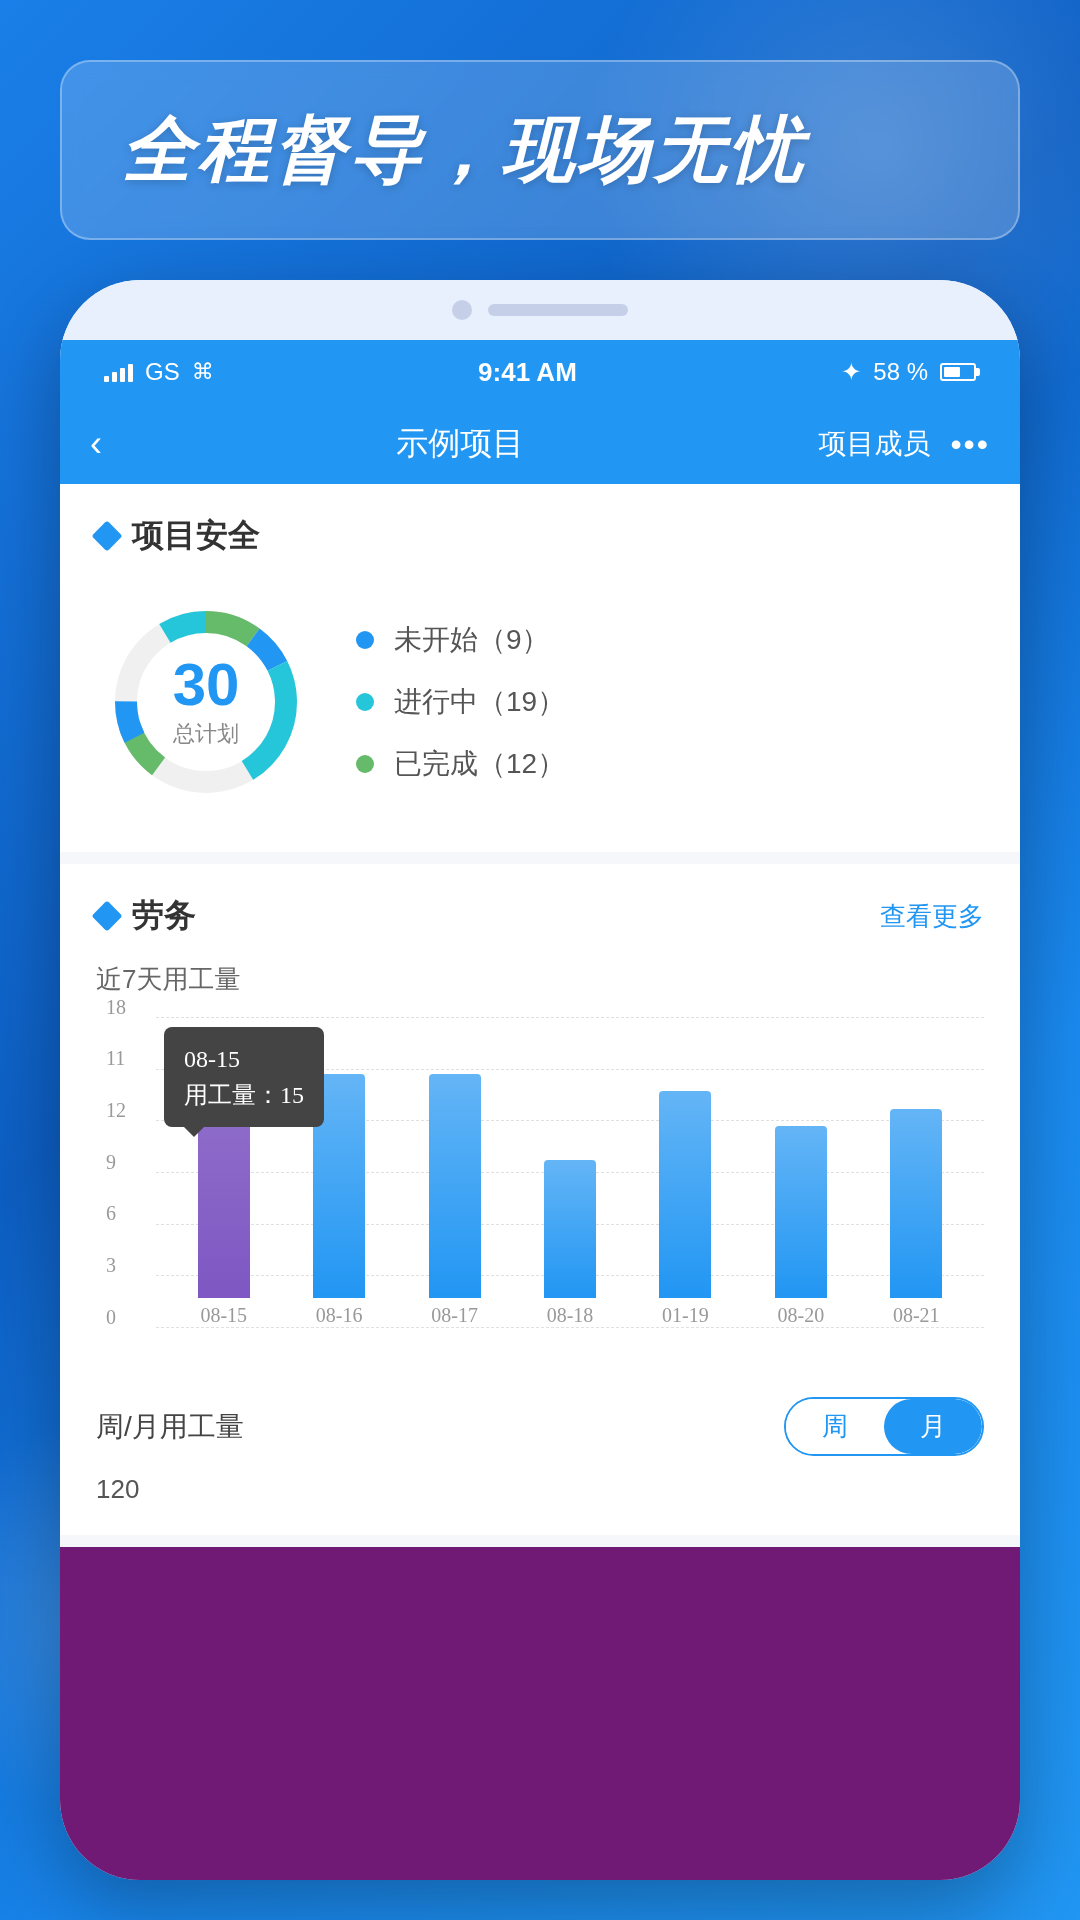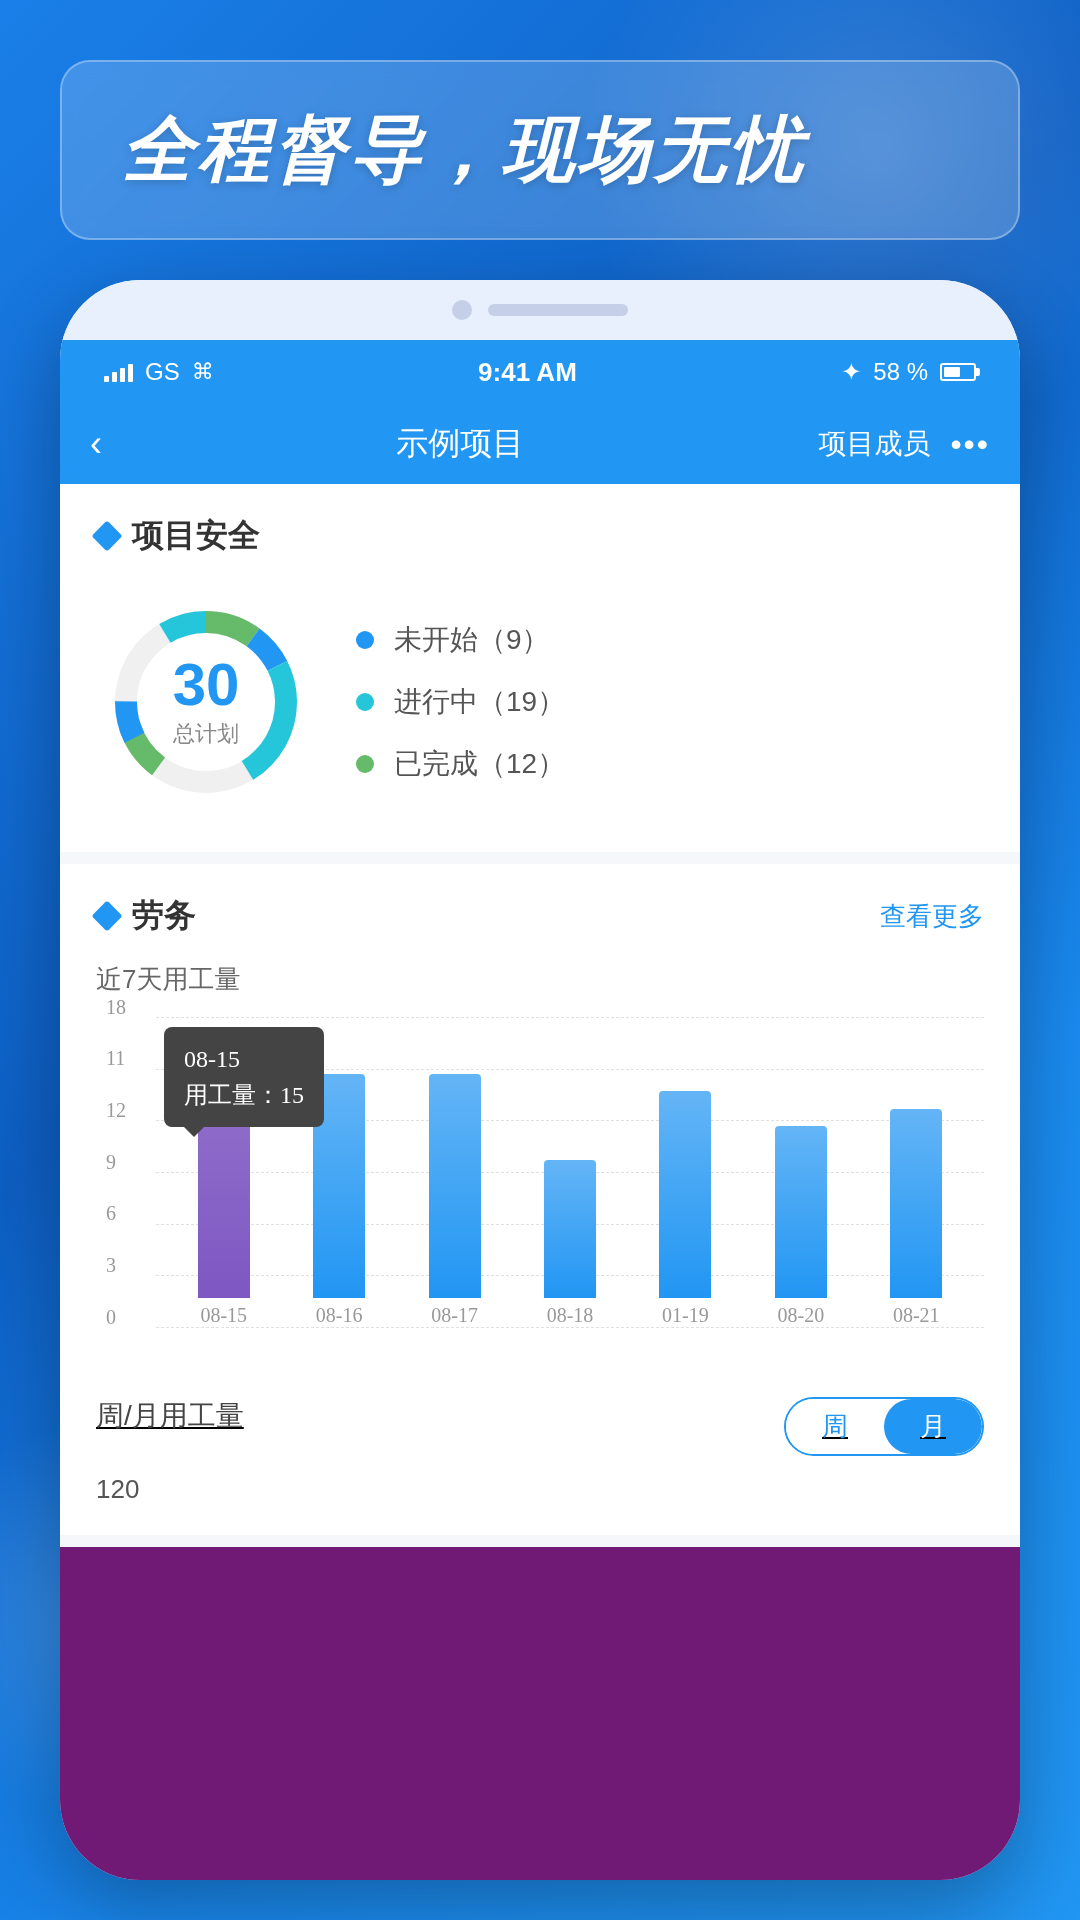--- a/index.html
+++ b/index.html
@@ -355,23 +355,23 @@
       bottom: -10px;
       left: 20px;
       border-left: 10px solid transparent;
       border-right: 10px solid transparent;
       border-top: 10px solid #444;
     }
 
     
     .bottom-bar {
       display: flex;
+      align-items: center;
       justify-content: space-between;
       padding: 20px 0 10px;
-      text-decoration: underline;
     }
     .bottom-label {
       font-size: 28px;
       color: #444;
     }
     .toggle-group {
       display: flex;
       align-items: center;
       background: white;
       border: 2px solid #2196f3;

